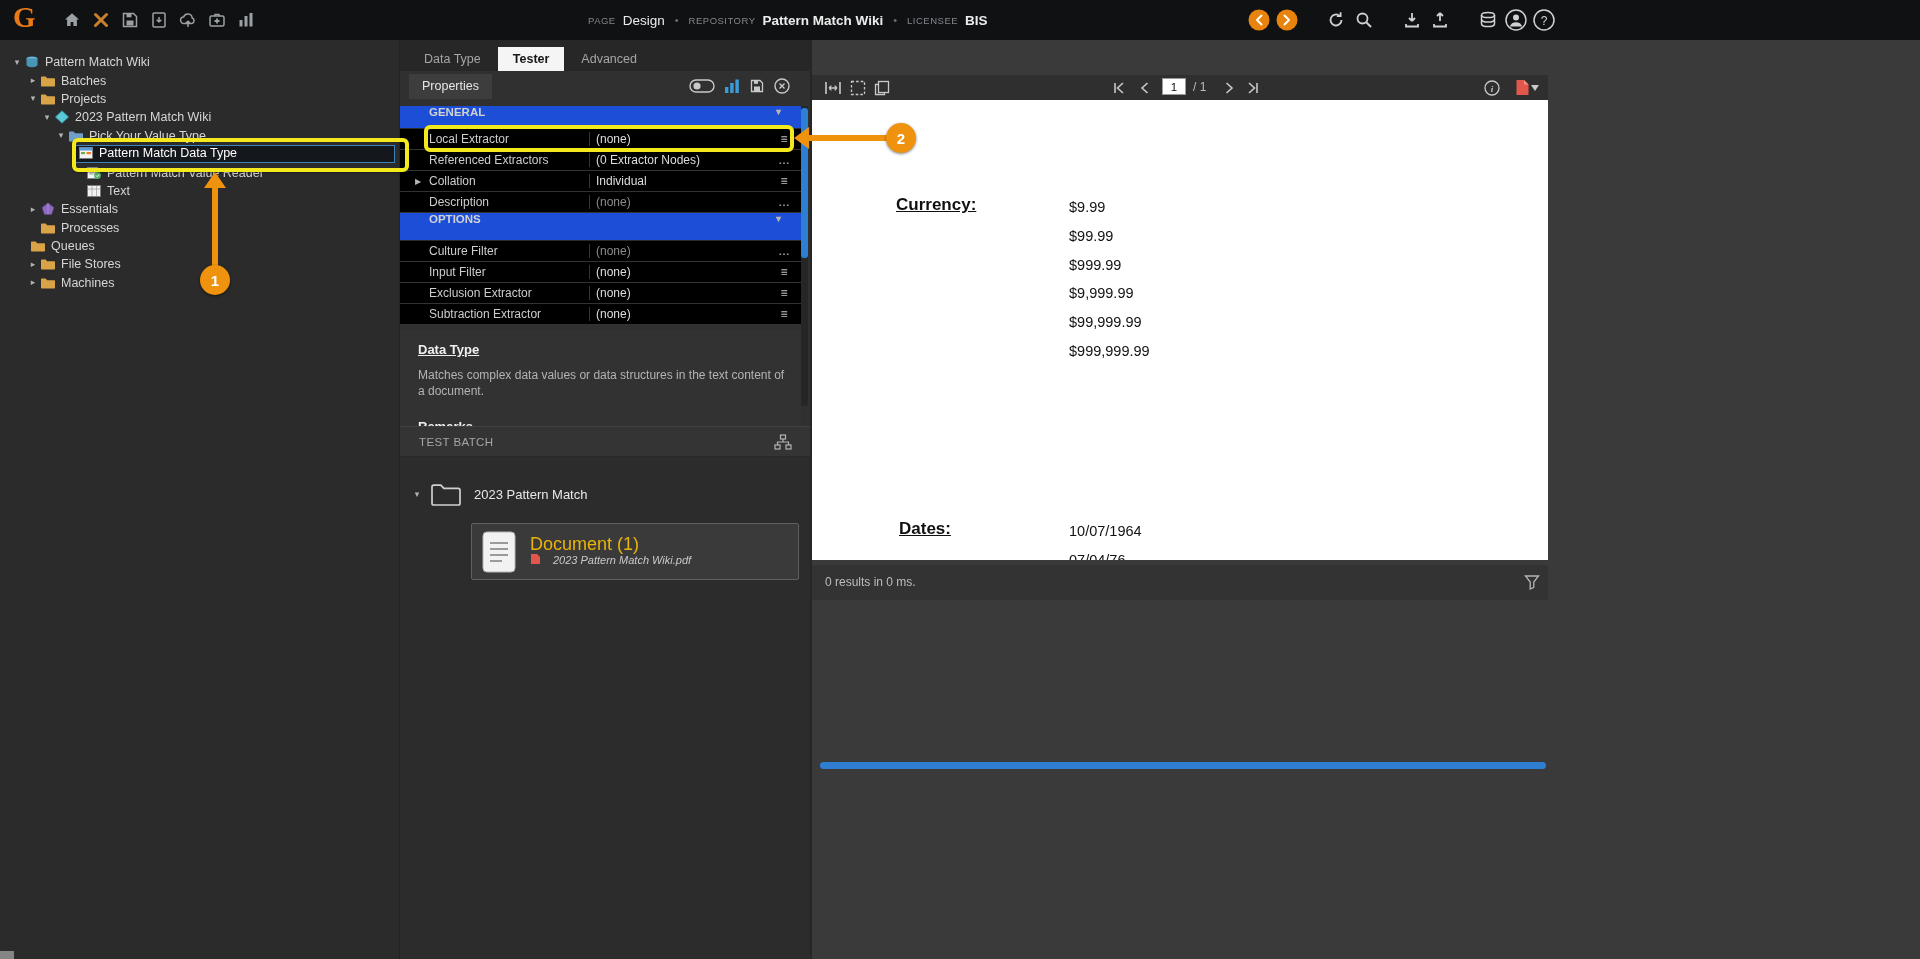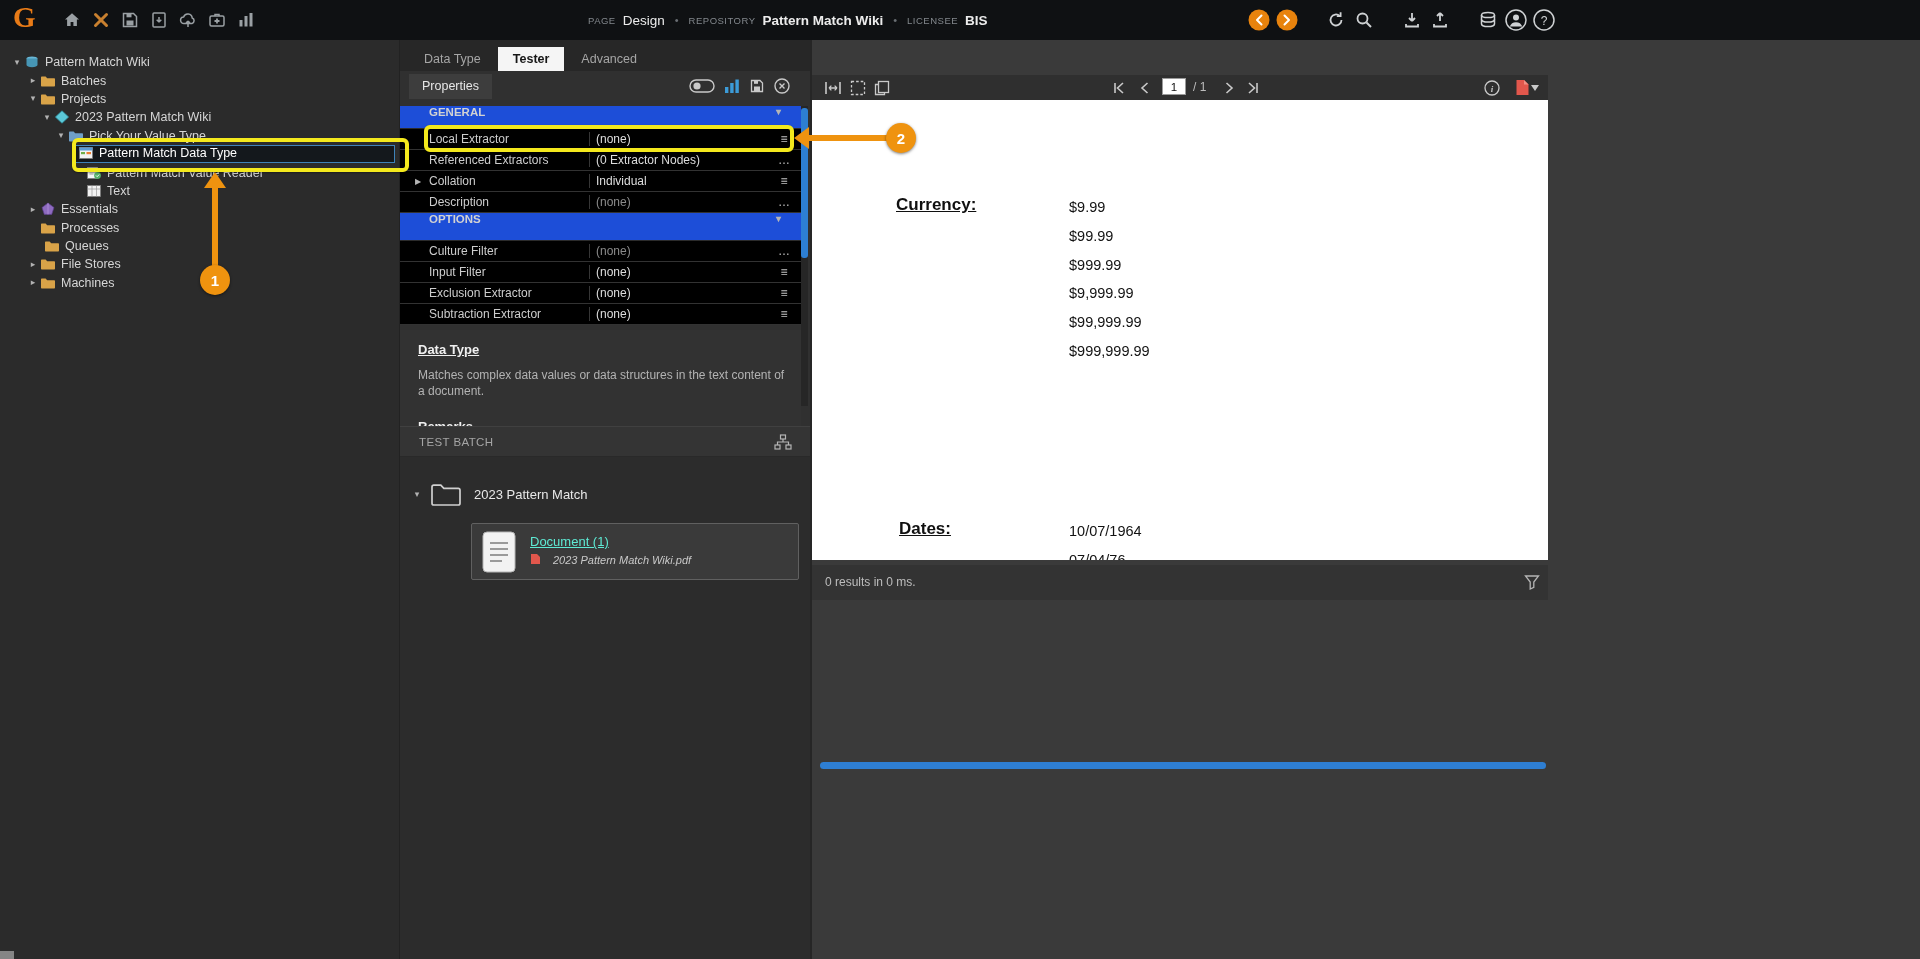--- a/index.html
+++ b/index.html
@@ -50,21 +50,21 @@
   .desc-clip{position:absolute;left:18px;bottom:0;height:9px;overflow:hidden;}
   .tb-header{position:absolute;left:0;top:386px;width:100%;height:31px;background:#343434;border-top:1px solid #404040;border-bottom:1px solid #292929;display:flex;align-items:center;box-sizing:border-box;}
   .tb-header-label{padding-left:19px;font-size:11.5px;color:#a5a5a5;letter-spacing:.4px;}
   .tb-header-icon{position:absolute;right:18px;top:7px;}
   .tb-body{position:absolute;left:0;top:417px;width:100%;height:502px;background:#2c2c2c;}
   .tb-folder-row{position:absolute;left:0;top:14px;height:46px;display:flex;align-items:center;color:#e8e8e8;font-size:13px;}
   .tb-folder-row .exp{flex:0 0 22px;padding-left:6px;}
   .tb-folder-icon{margin:0 12px 0 2px;display:flex;}
   .tb-doc-card{position:absolute;left:71px;top:66px;width:328px;height:57px;background:#3a3a3a;border:1px solid #606060;border-radius:2px;box-sizing:border-box;}
   .card-icon{position:absolute;left:10px;top:7px;}
-  .card-title{position:absolute;left:58px;top:10px;font-size:13px;color:#5eead4;text-decoration:underline;}
+  .card-title{position:absolute;left:58px;top:10px;font-size:18px;color:#eab308;}
   .card-file{position:absolute;left:58px;top:29px;display:flex;align-items:center;gap:12px;font-size:11px;color:#c9c9c9;font-style:italic;}
   
   .viewer{position:absolute;left:812px;top:40px;width:736px;height:919px;background:#3a3a3a;z-index:1;}
   .v-toolbar{position:absolute;left:0;top:35px;width:736px;height:25px;background:#2f2f2f;}
   .vt{position:absolute;top:4px;width:18px;height:17px;display:flex;align-items:center;justify-content:center;}
   .page-input{position:absolute;left:350px;top:3px;width:24px;height:17px;background:#fff;border:1px solid #9a9a9a;color:#111;font-size:11.5px;text-align:center;padding:0;box-sizing:border-box;font-family:"Liberation Sans",sans-serif;}
   .page-total{position:absolute;left:381px;top:5px;color:#bdbdbd;font-size:12px;}
   .v-page{position:absolute;left:0;top:60px;width:736px;height:460px;background:#fff;overflow:hidden;color:#141414;}
   .doc-h{position:absolute;font-weight:bold;font-size:17px;text-decoration:underline;color:#101010;}
   .doc-col{position:absolute;font-size:14.5px;color:#121212;}
@@ -302,21 +302,21 @@
   </div>
   <div class="tree-row" style="padding-left:26px">
     <span class="exp blank">▸</span>
     <span class="ticon">
         <svg width="16" height="14">
           <path d="M1 3.5c0-.6.4-1 1-1h3.6l1.6 1.8H14c.6 0 1 .4 1 1v6.2c0 .6-.4 1-1 1H2c-.6 0-1-.4-1-1z" fill="#d9a348"></path>
         </svg>
       </span>
     <span class="tlabel">Processes</span>
   </div>
-  <div class="tree-row" style="padding-left:30px">
+  <div class="tree-row" style="padding-left:16px">
     <span class="exp blank">▸</span>
     <span class="ticon">
         <svg width="16" height="14">
           <path d="M1 3.5c0-.6.4-1 1-1h3.6l1.6 1.8H14c.6 0 1 .4 1 1v6.2c0 .6-.4 1-1 1H2c-.6 0-1-.4-1-1z" fill="#d9a348"></path>
         </svg>
       </span>
     <span class="tlabel">Queues</span>
   </div>
   <div class="tree-row" style="padding-left:26px">
     <span class="exp">▸</span>

